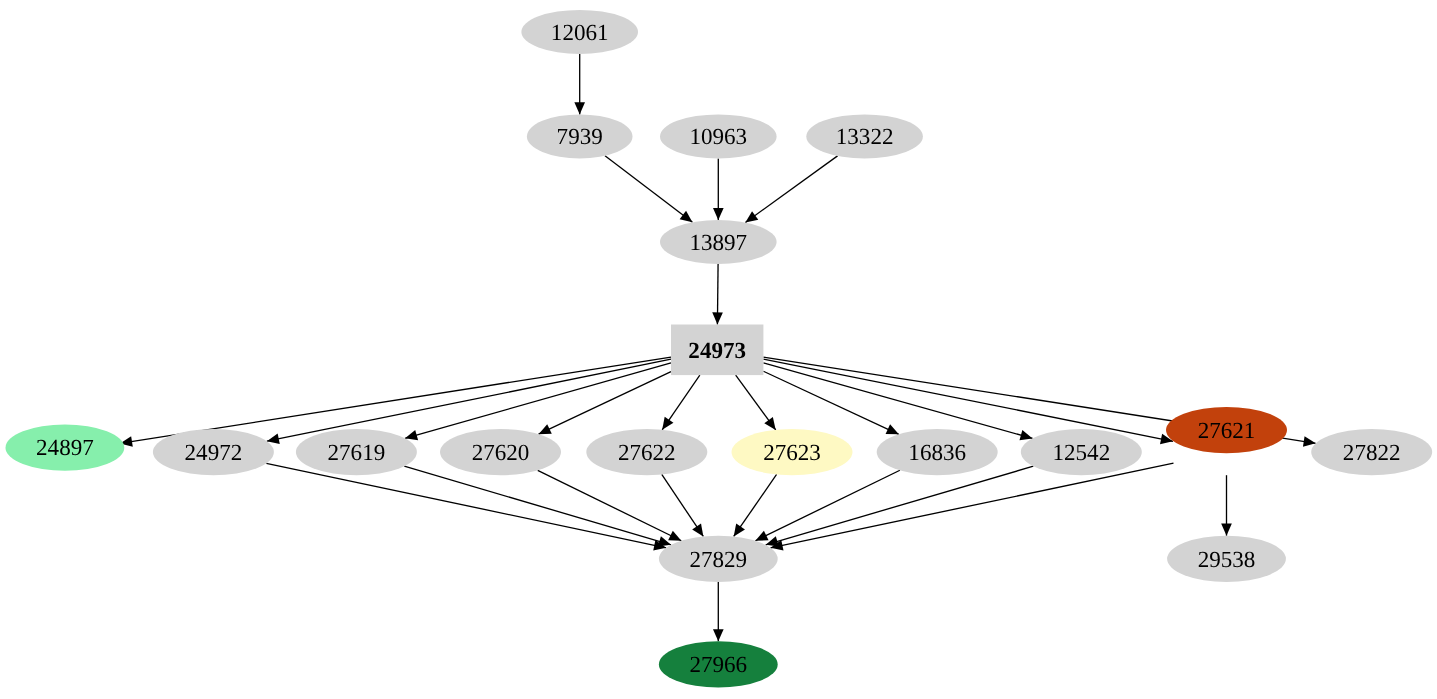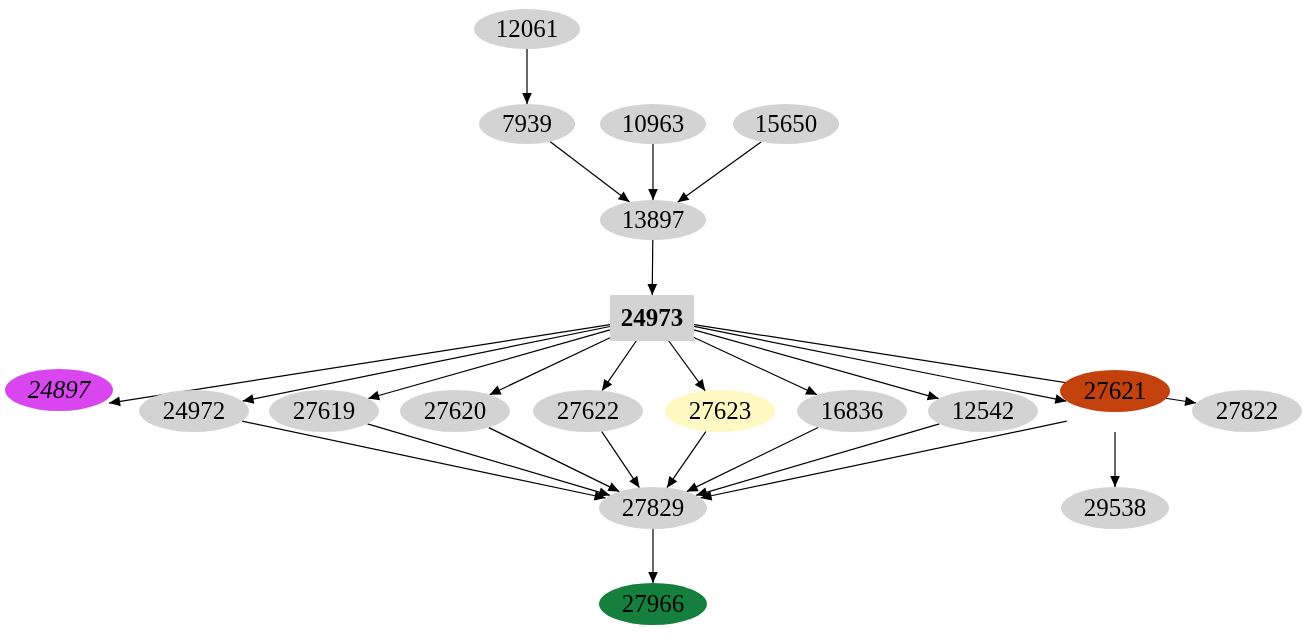--- a/index.html
+++ b/index.html
@@ -19,21 +19,21 @@
     position: absolute;
     left: 0; top: 0;
     width: 1306px;
     height: 635px;
   }
   .node {
     position: absolute;
     display: flex;
     align-items: center;
     justify-content: center;
-    font-size: 25px;
+    font-size: 21px;
     color: #000000;
     border-radius: 50%;
     box-sizing: border-box;
     white-space: nowrap;
     user-select: none;
   }
   .node.box {
     border-radius: 0;
     font-weight: bold;
   }
@@ -78,24 +78,24 @@
         <line x1="939.4" y1="423.8" x2="696.1" y2="495.3" class="edge-line" marker-end="url(#arrow)"></line>
         <line x1="1066.8" y1="421.1" x2="700.5" y2="498.0" class="edge-line" marker-end="url(#arrow)"></line>
         <line x1="1115.0" y1="432.0" x2="1115.0" y2="487.0" class="edge-line" marker-end="url(#arrow)"></line>
         <line x1="653.0" y1="529.0" x2="653.0" y2="583.0" class="edge-line" marker-end="url(#arrow)"></line>
       </g>
   </svg>
   <div id="nodes">
       <div class="node" style="left: 474px; top: 9px; width: 106px; height: 40px; background: rgb(211, 211, 211);">12061</div>
       <div class="node" style="left: 479px; top: 104px; width: 96px; height: 40px; background: rgb(211, 211, 211);">7939</div>
       <div class="node" style="left: 600px; top: 104px; width: 106px; height: 40px; background: rgb(211, 211, 211);">10963</div>
-      <div class="node" style="left: 733px; top: 104px; width: 106px; height: 40px; background: rgb(211, 211, 211);">15650</div>
+      <div class="node" style="left: 733px; top: 104px; width: 106px; height: 40px; background: rgb(211, 211, 211);">13322</div>
       <div class="node" style="left: 600px; top: 200px; width: 106px; height: 40px; background: rgb(211, 211, 211);">13897</div>
       <div class="node box" style="left: 610px; top: 295px; width: 84px; height: 46px; background: rgb(211, 211, 211);">24973</div>
-      <div class="node" style="left: 5px; top: 369px; width: 108px; height: 42px; background: #d946ef; font-style: italic;">24897</div>
+      <div class="node" style="left: 5px; top: 386px; width: 108px; height: 42px; background: #86efac;">24897</div>
       <div class="node" style="left: 139px; top: 390px; width: 110px; height: 42px; background: rgb(211, 211, 211);">24972</div>
       <div class="node" style="left: 269px; top: 390px; width: 110px; height: 42px; background: rgb(211, 211, 211);">27619</div>
       <div class="node" style="left: 400px; top: 390px; width: 110px; height: 42px; background: rgb(211, 211, 211);">27620</div>
       <div class="node" style="left: 533px; top: 390px; width: 110px; height: 42px; background: rgb(211, 211, 211); text-align: center;">27622</div>
       <div class="node" style="left: 665px; top: 390px; width: 110px; height: 42px; background: #fef9c3;">27623</div>
       <div class="node" style="left: 797px; top: 390px; width: 110px; height: 42px; background: rgb(211, 211, 211);">16836</div>
       <div class="node" style="left: 928px; top: 390px; width: 110px; height: 42px; background: rgb(211, 211, 211);">12542</div>
       <div class="node" style="left: 1060px; top: 370px; width: 110px; height: 42px; background: #c2410c;">27621</div>
       <div class="node" style="left: 1192px; top: 390px; width: 110px; height: 42px; background: rgb(211, 211, 211);">27822</div>
       <div class="node" style="left: 599px; top: 487px; width: 108px; height: 42px; background: rgb(211, 211, 211);">27829</div>

